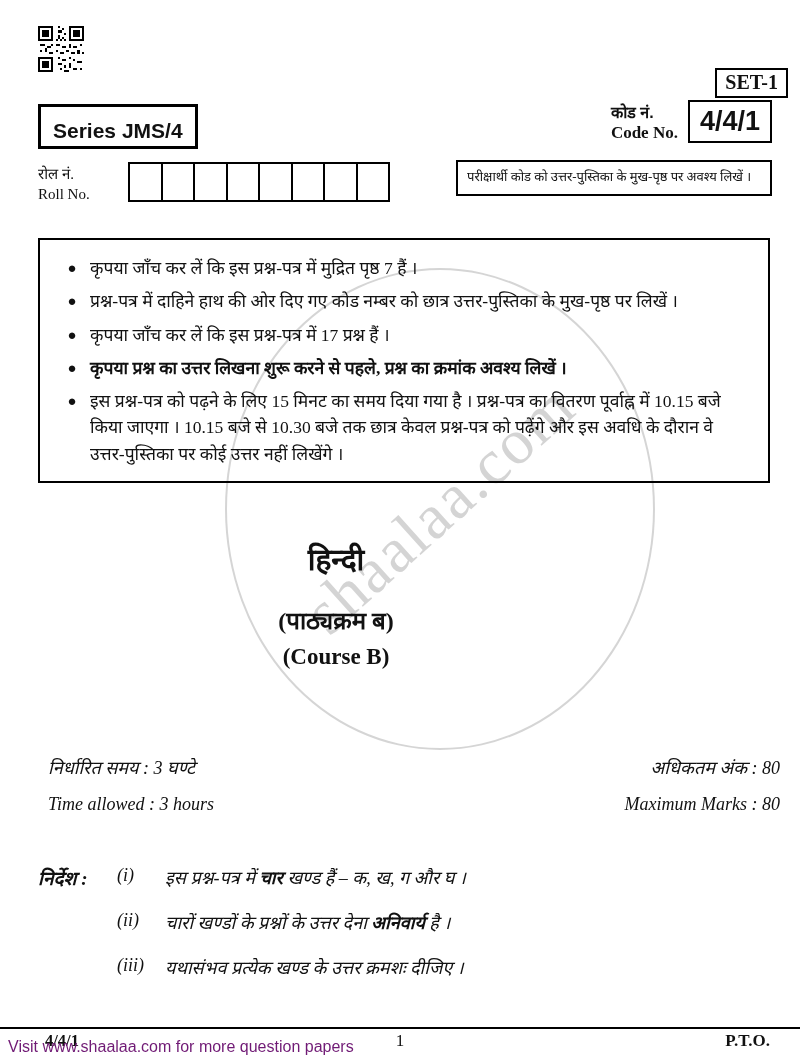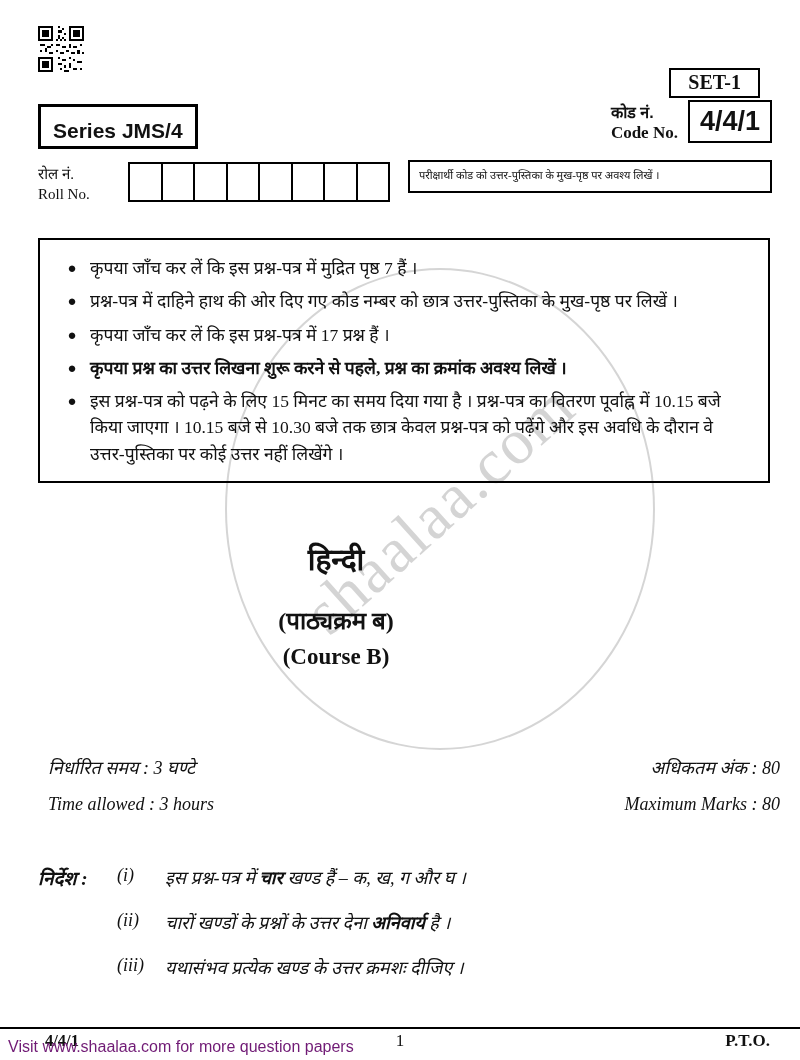--- a/index.html
+++ b/index.html
@@ -15,40 +15,40 @@
     transform:rotate(-42deg); font-size:64px; letter-spacing:2px;
     color:rgba(128,128,128,.34); z-index:0; pointer-events:none;
     font-family:"Liberation Serif", serif; }
   .wm-footer { position:absolute; left:8px; top:1038px; z-index:2;
     font-family:"Liberation Sans", sans-serif; font-size:16px; color:#701a75; }
 
   .layer { position:absolute; z-index:1; }
 
   
   .qr { left:38px; top:26px; }
-  .set-box { right:40px; top:68px; border:2px solid #000; padding:1px 17px 2px;
+  .set-box { right:12px; top:68px; border:2px solid #000; padding:1px 8px 2px;
     font-weight:bold; font-size:20px; }
   .series-box { left:38px; top:104px; border:3px solid #000; padding:12px 12px 3px;
     font-family:"Liberation Sans", sans-serif; font-weight:bold; font-size:21px; }
   .code-wrap { right:28px; top:100px; display:flex; align-items:center; gap:10px; }
   .code-labels { text-align:left; }
   .code-hi { font-size:16px; font-weight:bold; font-family:"Liberation Sans", sans-serif; }
   .code-en { font-size:17px; font-weight:bold; font-family:Liberation Serif, serif; }
   .code-box { border:2px solid #000; padding:4px 10px; font-weight:bold; font-size:27px;
     font-family:"Liberation Sans", sans-serif; }
 
   
   .roll-row { left:38px; top:162px; display:flex; align-items:flex-start; }
   .roll-labels { width:90px; font-size:15px; line-height:1.35; padding-top:2px; }
   .roll-cells { display:flex; }
   .roll-cell { width:34.5px; height:40px; border:2px solid #000; margin-left:-2px; background:#fff; }
   .roll-cell:first-child { margin-left:0; }
 
-  .note-box { right:28px; top:160px; width:364px; border:2px solid #000;
-    padding:6px 9px 7px; font-size:11px; line-height:1.45; }
+  .note-box { right:28px; top:160px; width:316px; border:2px solid #000;
+    padding:6px 9px 7px; font-size:13px; line-height:1.45; }
 
   
   .notice-box { left:38px; top:238px; width:732px; border:2px solid #000;
     padding:15px 20px 14px 14px; }
   .notice-list { list-style:none; }
   .notice-list li { display:flex; font-size:17.5px; line-height:1.5; margin-bottom:7px; }
   .notice-list li:last-child { margin-bottom:0; }
   .bullet { width:36px; flex:0 0 36px; text-align:center; font-size:15px; padding-top:2px; }
   .ntext { flex:1; }
   .bold { font-weight:bold; }

